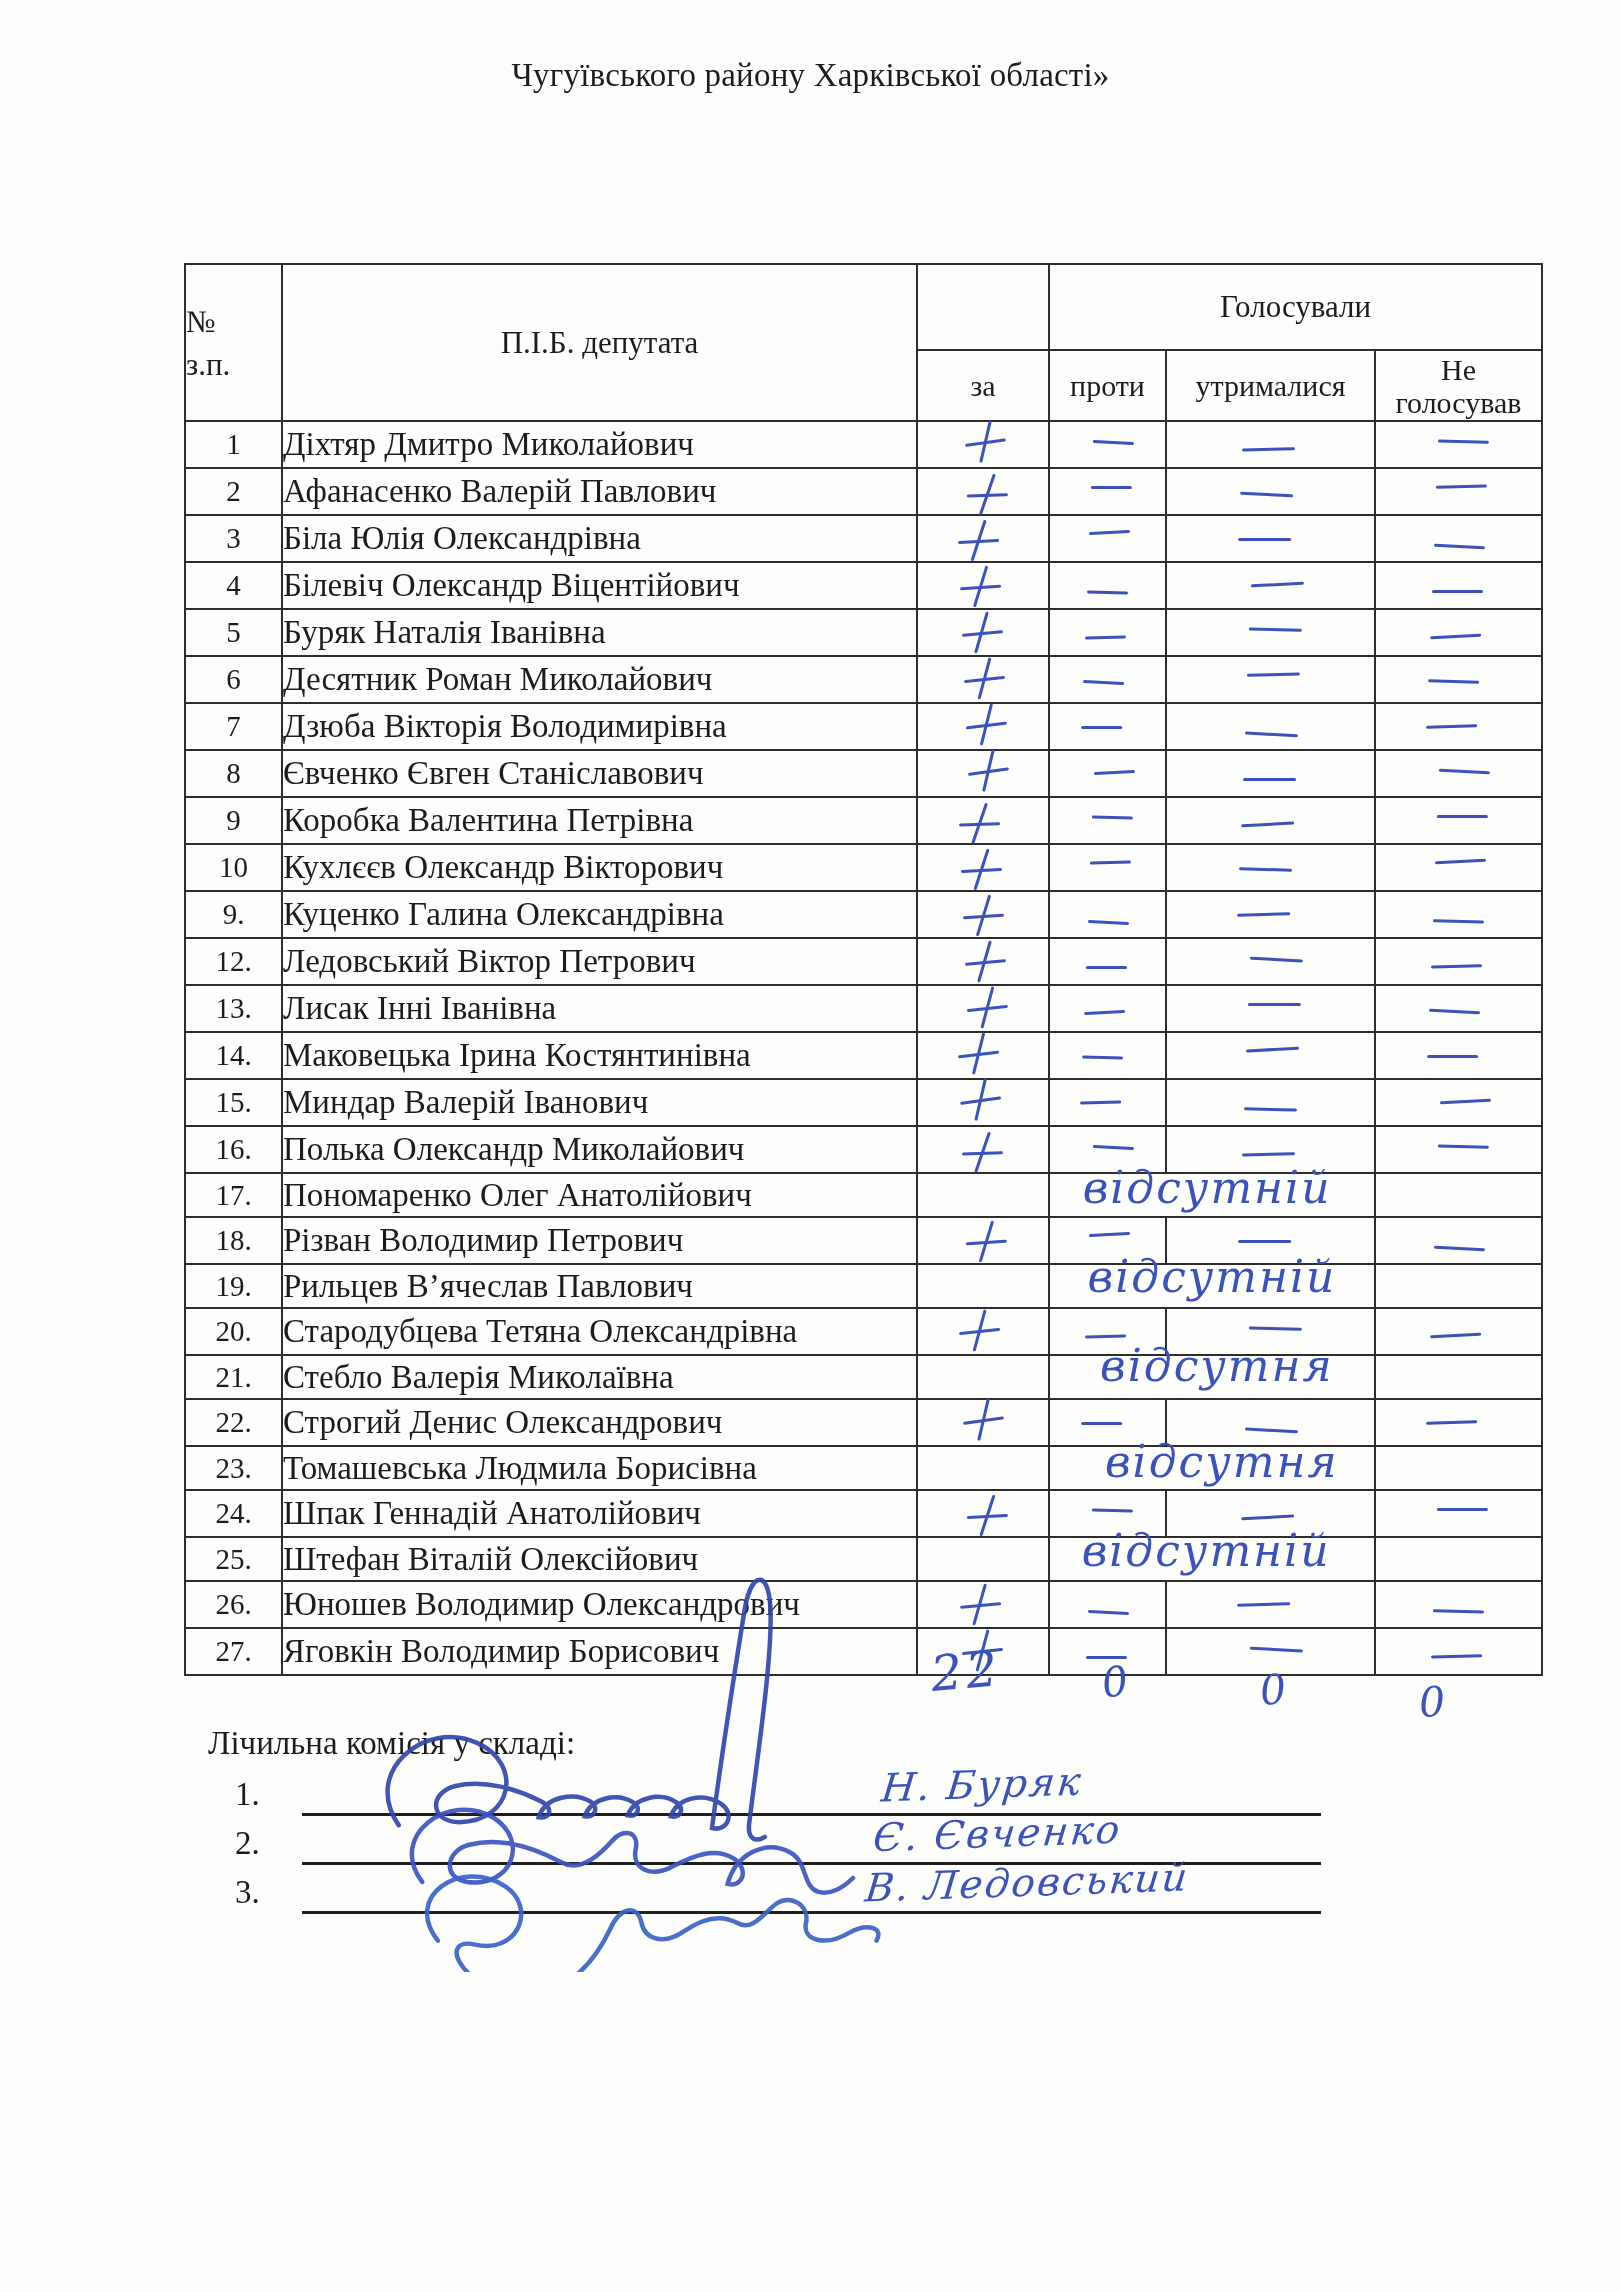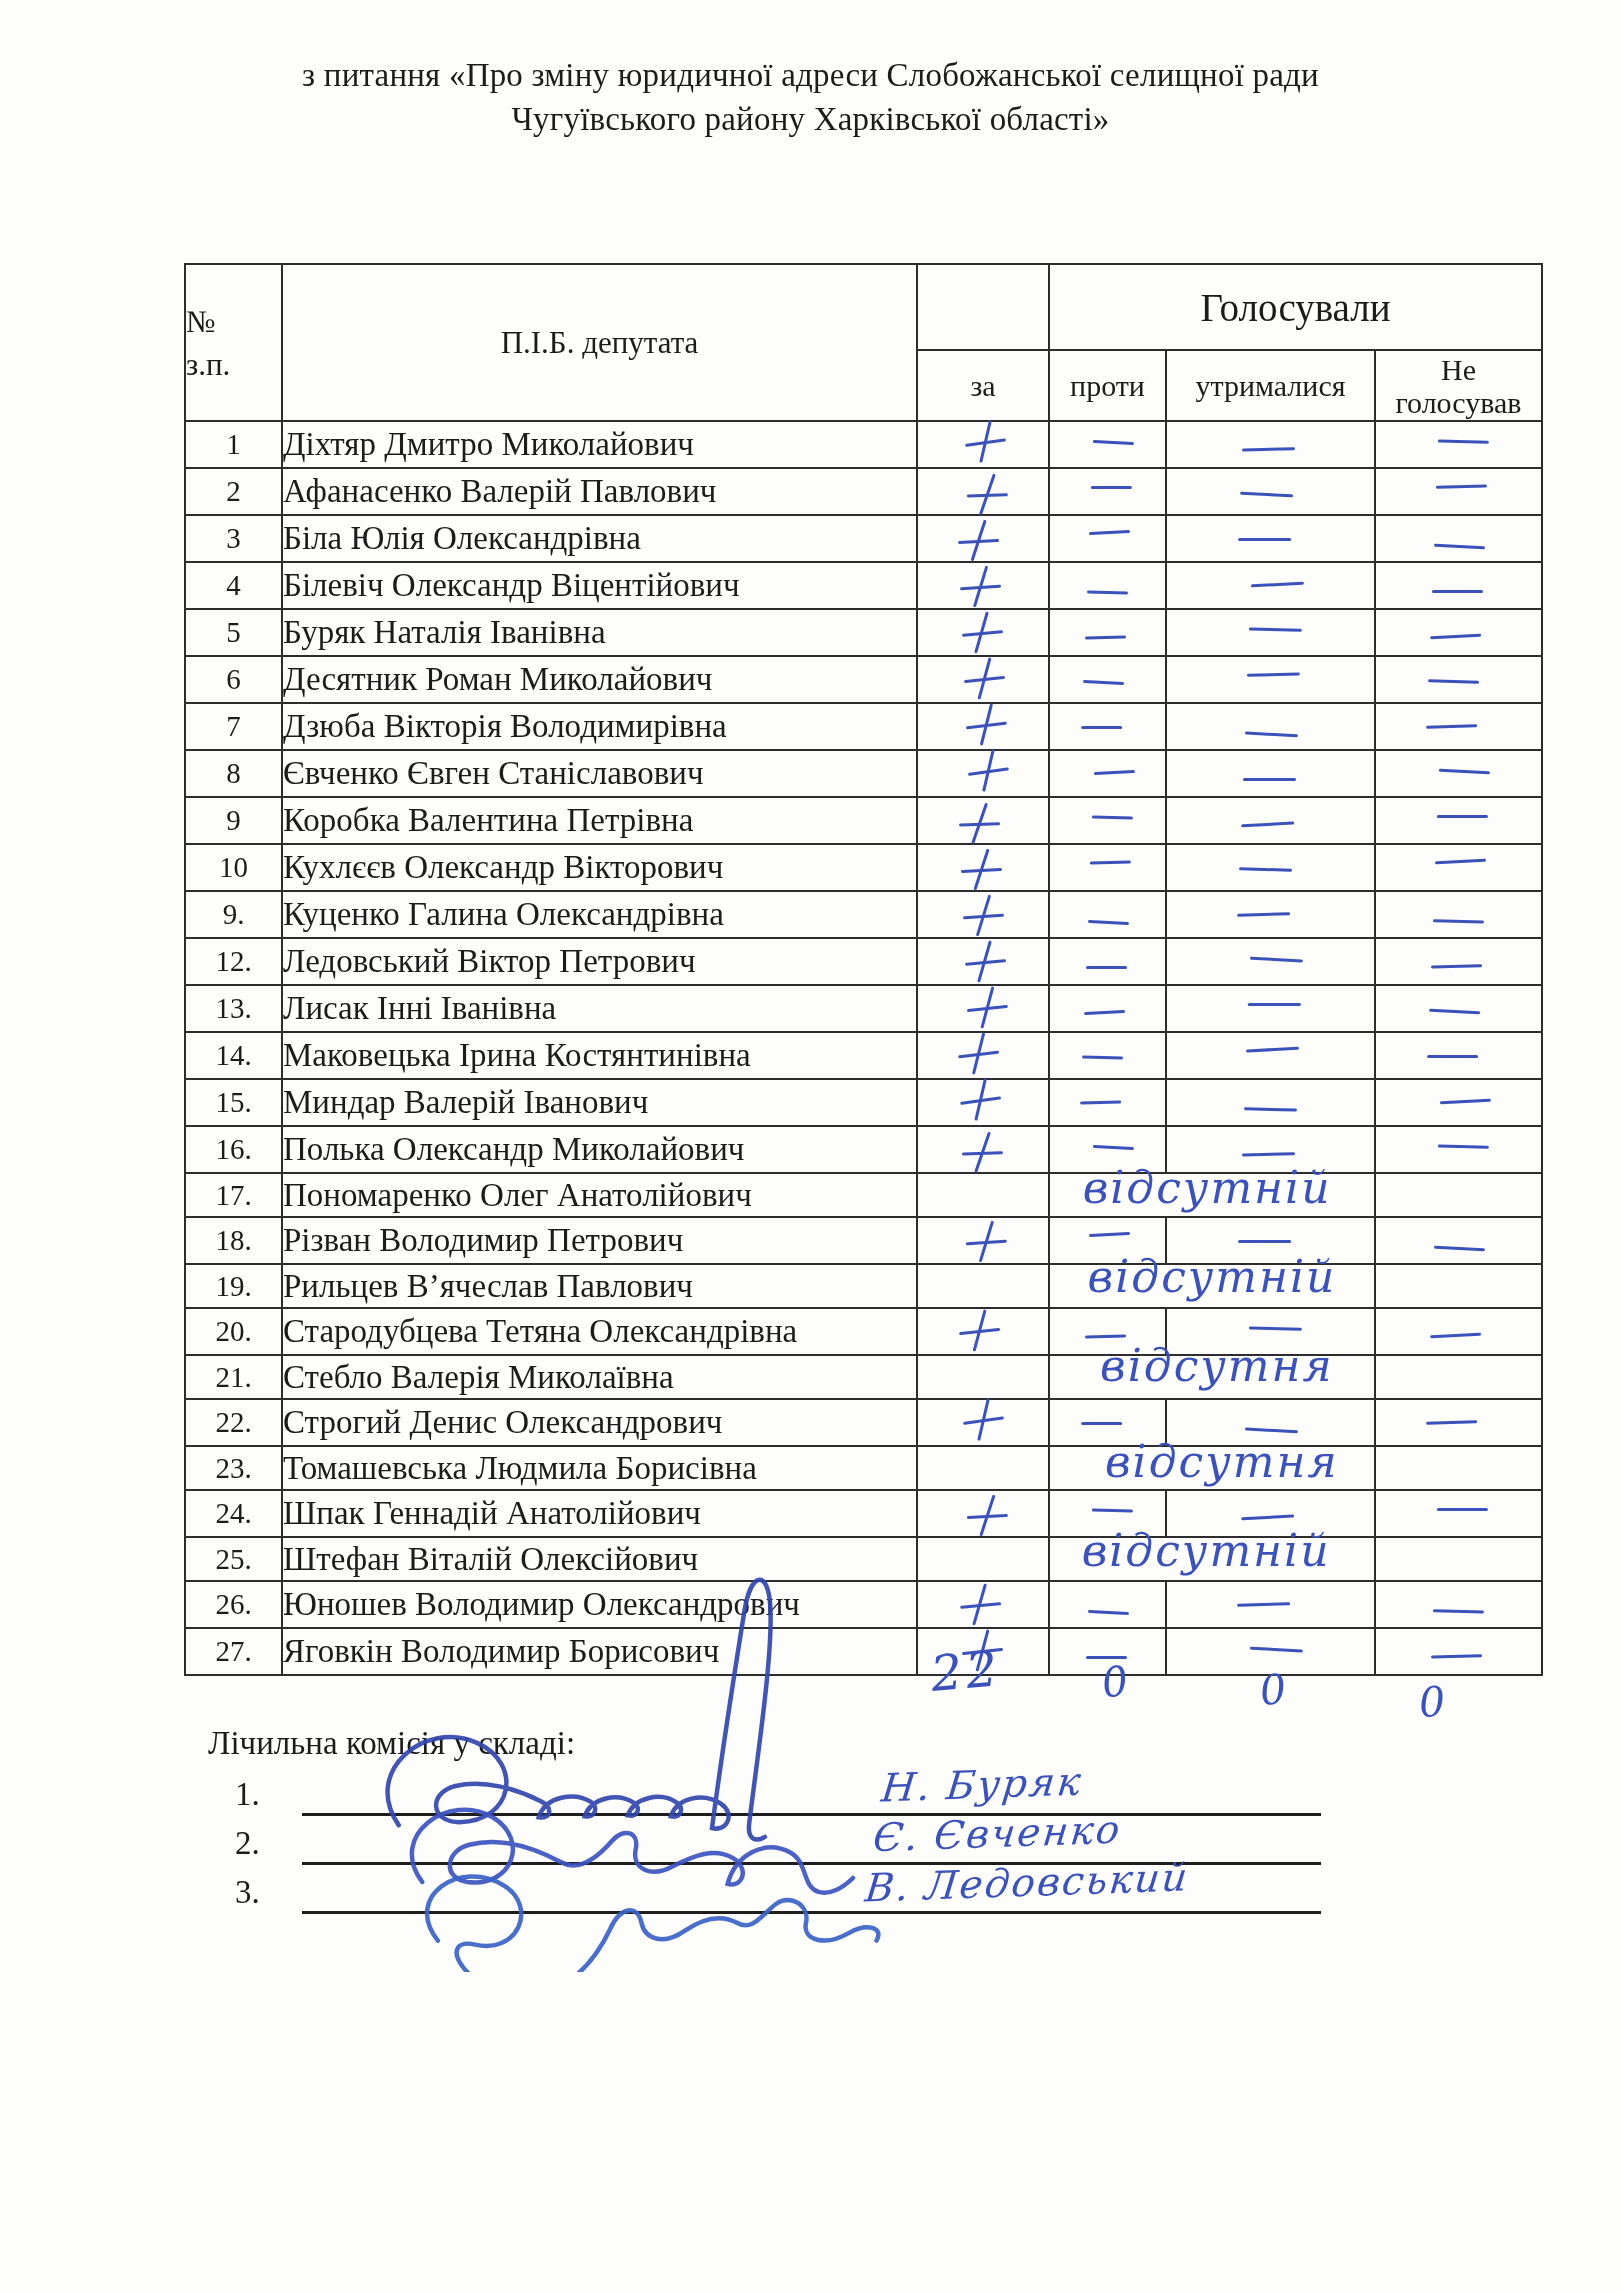--- a/index.html
+++ b/index.html
@@ -12,21 +12,21 @@
   .title{position:absolute;top:53px;left:98px;right:98px;text-align:center;
     font-size:33px;line-height:44px;letter-spacing:0.2px;}
   
   table.vote{position:absolute;left:184px;top:263px;width:1357px;
     border-collapse:collapse;table-layout:fixed;}
   table.vote td{border:2px solid #2d2d2d;padding:0;vertical-align:middle;}
   tr.h1 td{height:84px;}
   tr.h2 td{height:69px;text-align:center;font-size:30px;line-height:33px;padding:0 3.9px;}
   td.hnum{vertical-align:top;text-align:left;padding:5.9px 0 0 15.7px;font-size:31px;line-height:43px;}
   td.hname{vertical-align:top;text-align:center;padding-top:11.8px;font-size:31px;}
-  td.hvoted{text-align:center;font-size:39px;}
+  td.hvoted{text-align:center;font-size:31px;}
   tr.r td{height:42px;}
   td.c-num{text-align:center;font-size:29px;}
   td.c-name{font-size:33px;padding-left:12.7px;white-space:nowrap;}
   td.c-vote{text-align:center;position:relative;}
   
   .plus{position:relative;display:inline-block;width:43px;height:45px;vertical-align:middle;}
   .plus::before{content:"";position:absolute;left:1px;top:21.6px;width:41px;height:3.3px;
     background:var(--ink);border-radius:2px;transform:rotate(-5deg);}
   .plus::after{content:"";position:absolute;left:19.6px;top:1px;width:3.3px;height:43px;
     background:var(--ink);border-radius:2px;transform:rotate(16deg);}
@@ -52,21 +52,20 @@
     color:var(--ink);transform:skewX(-8deg) rotate(-2deg);white-space:nowrap;letter-spacing:2px;}
   .m1{left:882px;top:1762px}.m2{left:874px;top:1811px}.m3{left:866px;top:1860px}
   .sig{position:absolute;left:312px;top:1551px;}
 </style>
 </head>
 <body>
 
 <div class="page">
 
   <div class="title">
-    <div>з питання  «Про зміну юридичної адреси Слобожанської селищної ради</div>
     <div>Чугуївського району Харківської області»</div>
   </div>
 
   <table class="vote">
     <colgroup>
       <col style="width:97px">
         <col style="width:635px">
         <col style="width:132px">
       <col style="width:117px">
         <col style="width:209px">

